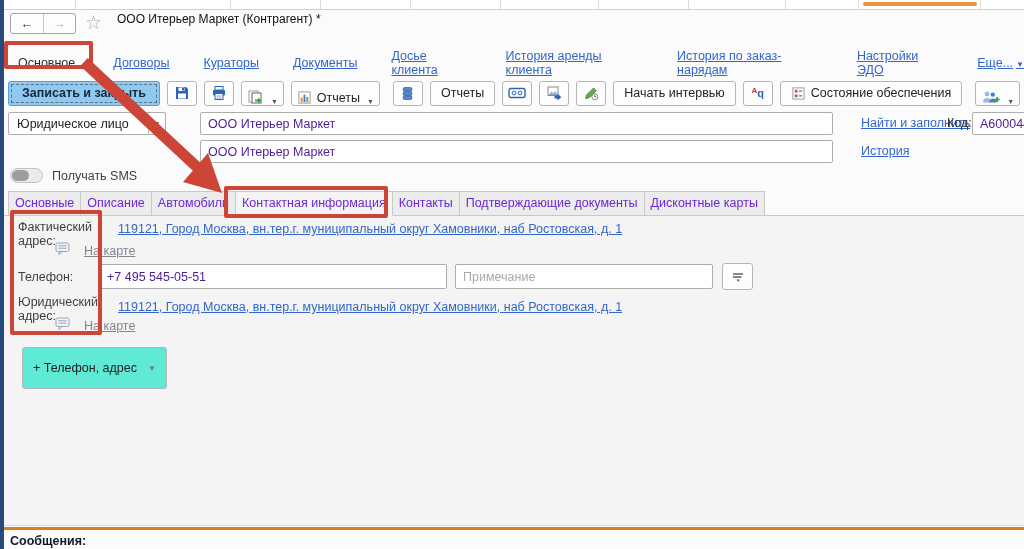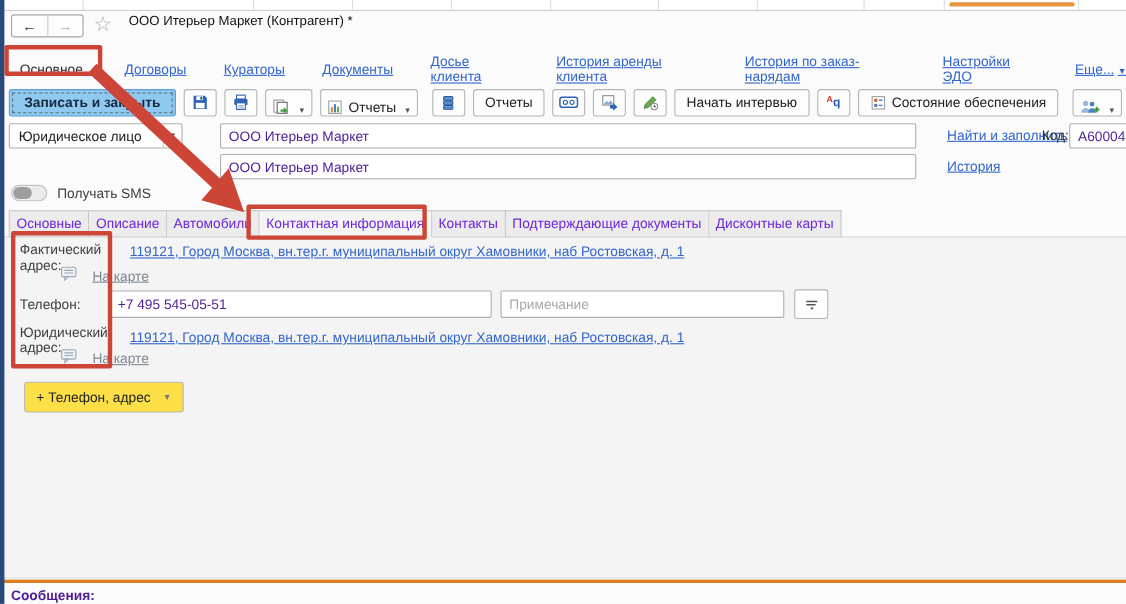--- a/index.html
+++ b/index.html
@@ -88,26 +88,26 @@
   .cmt1 { left:55px; top:242px; }
   .map1 { left:84px; top:244px; color:#7d8894; text-decoration:underline; cursor:pointer; }
   .lbl-phone { left:18px; top:270px; }
   .in-phone { left:99px; top:264px; width:348px; height:25px; }
   .in-note  { left:455px; top:264px; width:258px; height:25px; }
   .btn-note { left:722px; top:263px; width:31px; height:27px; position:absolute; }
   .lbl-addr2 { left:18px; top:295px; width:84px; }
   .addr2 { left:100px; top:300px; }
   .cmt2 { left:55px; top:317px; }
   .map2 { left:84px; top:319px; color:#7d8894; text-decoration:underline; cursor:pointer; }
-  .btn-add { left:22px; top:347px; position:absolute; background:#fde047; height:28px; }
+  .btn-add { left:22px; top:347px; position:absolute; background:#5eead4; height:42px; }
   .btn-add .dd-caret { color:#777; font-size:8px; margin-left:6px; }
 
   
   .divider { left:0px; top:527px; width:1024px; height:3px; background:#dd7e1e; }
-  .messages { left:10px; top:534px; font-weight:700; color:#4c1d95; }
+  .messages { left:10px; top:534px; font-weight:700; color:#0f172a; }
 
   
   .ann { border:4px solid #cd4536; border-radius:2px; z-index:40; pointer-events:none; }
   .ann1 { left:4px;  top:41px;  width:89px;  height:28px; }
   .ann2 { left:224px; top:186px; width:164px; height:32px; }
   .ann3 { left:10px; top:210px; width:92px;  height:125px; }
   .arrow-svg { left:0; top:0; width:1024px; height:549px; z-index:39; pointer-events:none; }
 </style>
 </head>
 <body>

